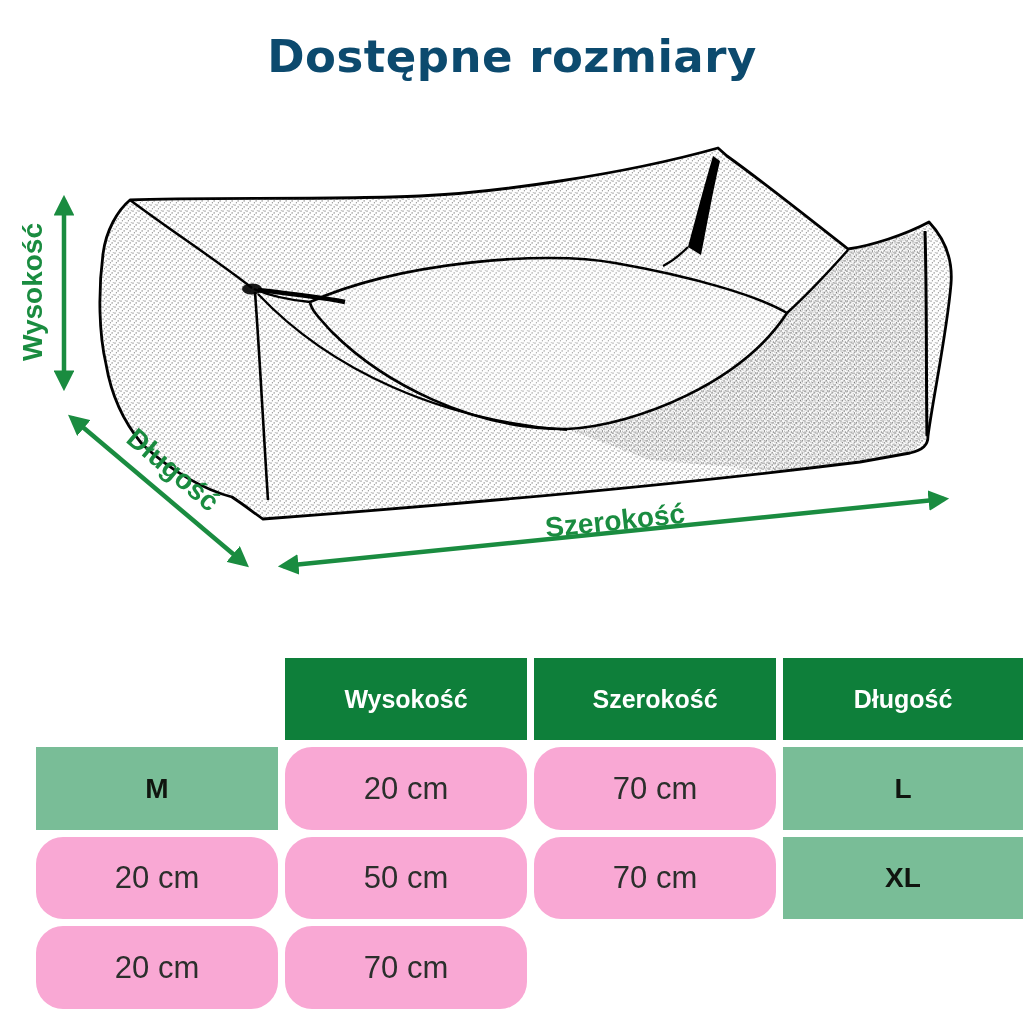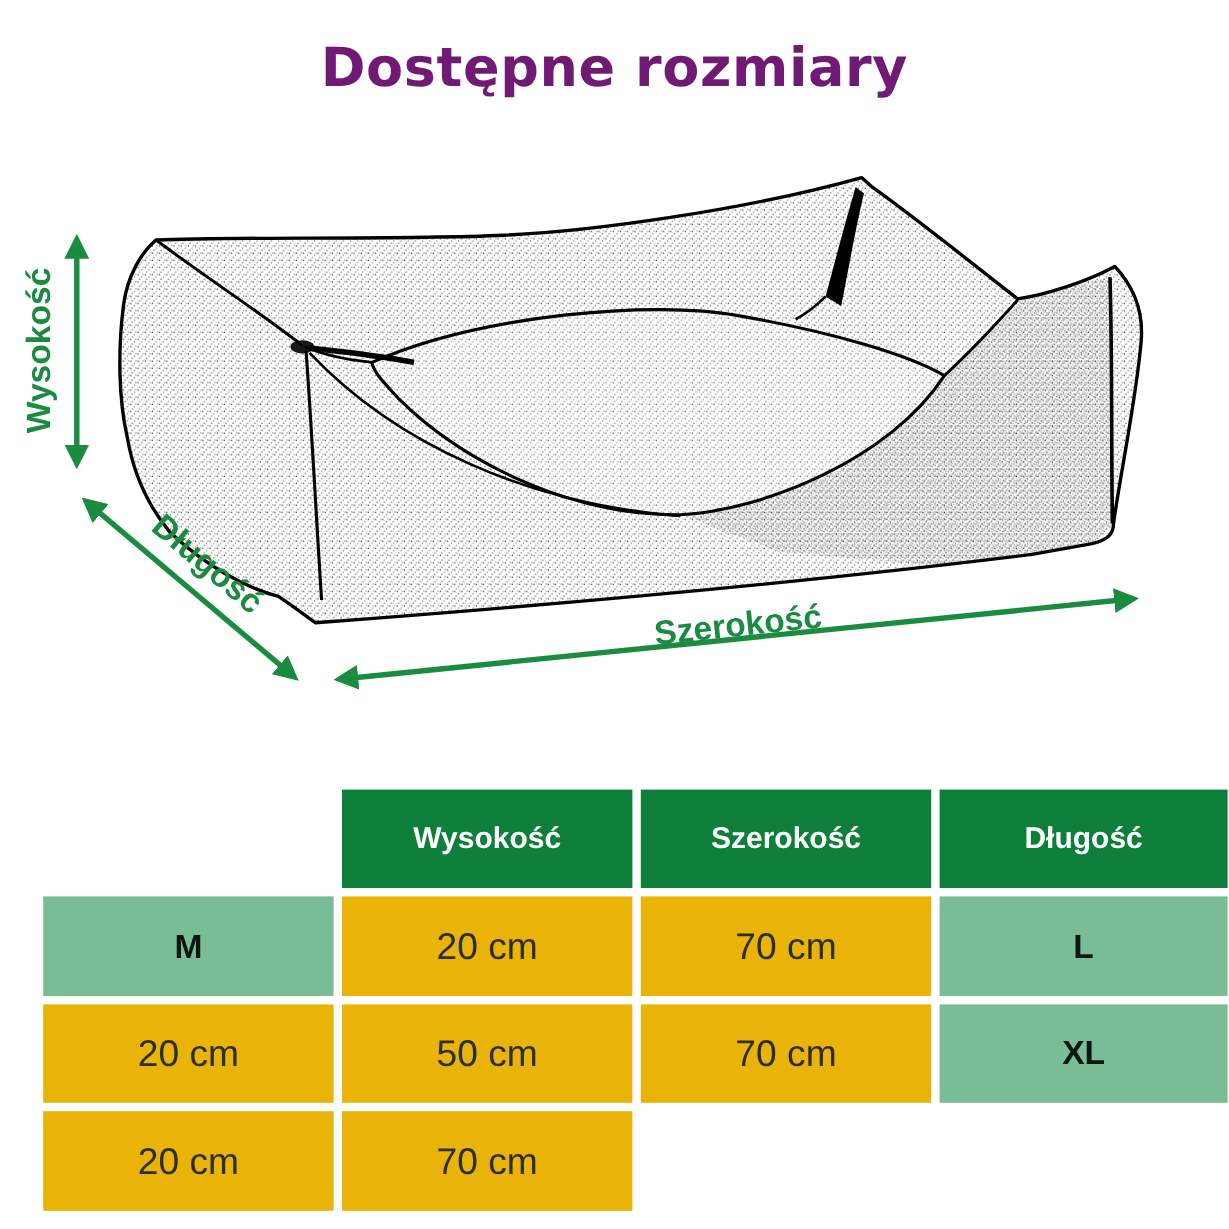--- a/index.html
+++ b/index.html
@@ -5,37 +5,37 @@
   html,body{margin:0;padding:0;}
   body{
     width:1024px;height:1024px;position:relative;overflow:hidden;
     background:#ffffff;
     font-family:"Liberation Sans",sans-serif;
   }
   .page-title{
     position:absolute;top:30px;left:0;width:1024px;
     text-align:center;
     font-family:"DejaVu Sans","Liberation Sans",sans-serif;
-    font-size:45px;font-weight:800;color:#701a75;letter-spacing:.5px;
+    font-size:45px;font-weight:800;color:#0c4a6e;letter-spacing:.5px;
   }
   .diagram-svg{position:absolute;left:0;top:0;}
 
   
   .size-table{
     position:absolute;left:36px;top:658px;
     display:grid;
     grid-template-columns:242px 242px 242px 240px;
     grid-template-rows:82px 83px 82px 83px;
     gap:7px;
   }
   .cell{display:flex;align-items:center;justify-content:center;}
   .cell.blank{background:transparent;}
   .cell.th{background:#0e7f3a;color:#ffffff;font-weight:700;font-size:25px;}
   .cell.rowlab{background:#79bd97;color:#10150f;font-weight:700;font-size:28px;}
-  .cell.val{background:#eab308;color:#2b2f2c;font-weight:400;font-size:31px;}
+  .cell.val{background:#f9a8d4;color:#2b2f2c;font-weight:400;font-size:31px;border-radius:27px;}
 </style>
 </head>
 <body>
 
 <div class="page-title">Dostępne rozmiary</div>
 
 <svg class="diagram-svg" width="1024" height="1024" viewBox="0 0 1024 1024">
   <defs>
     <pattern id="sp1" width="6" height="6" patternUnits="userSpaceOnUse">
       <circle cx="1" cy="1" r="0.6" fill="#151515"></circle>

